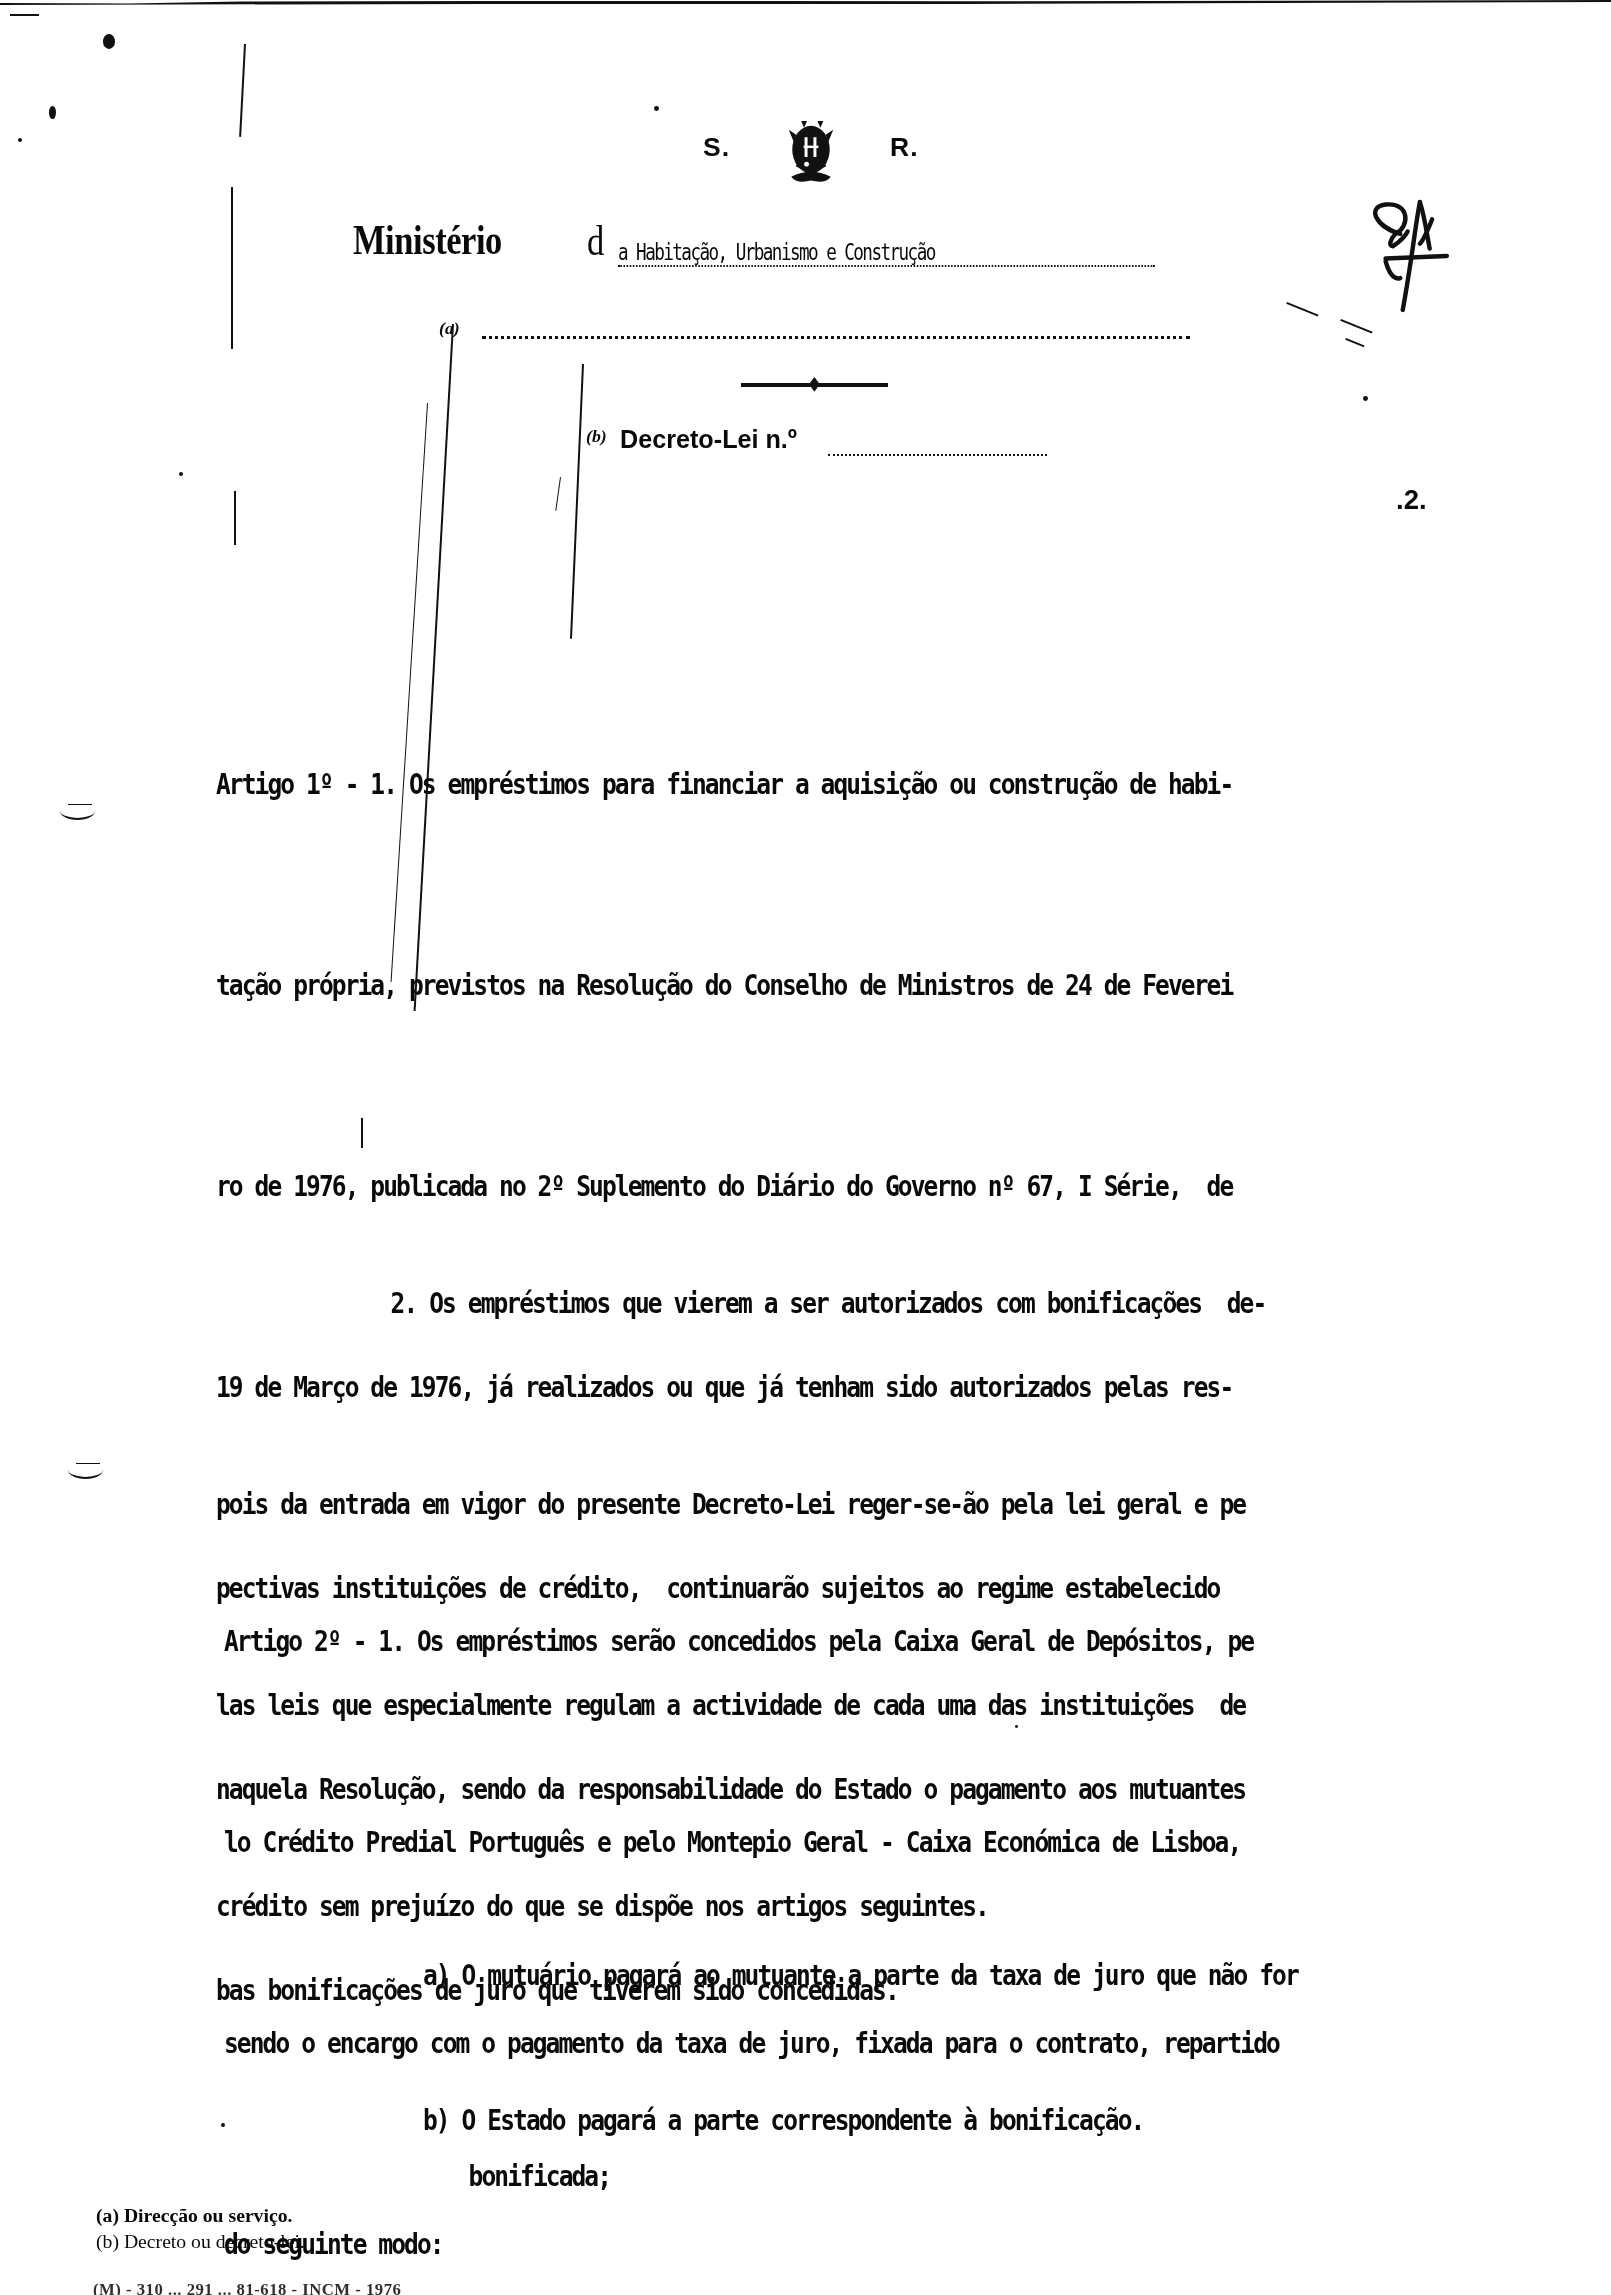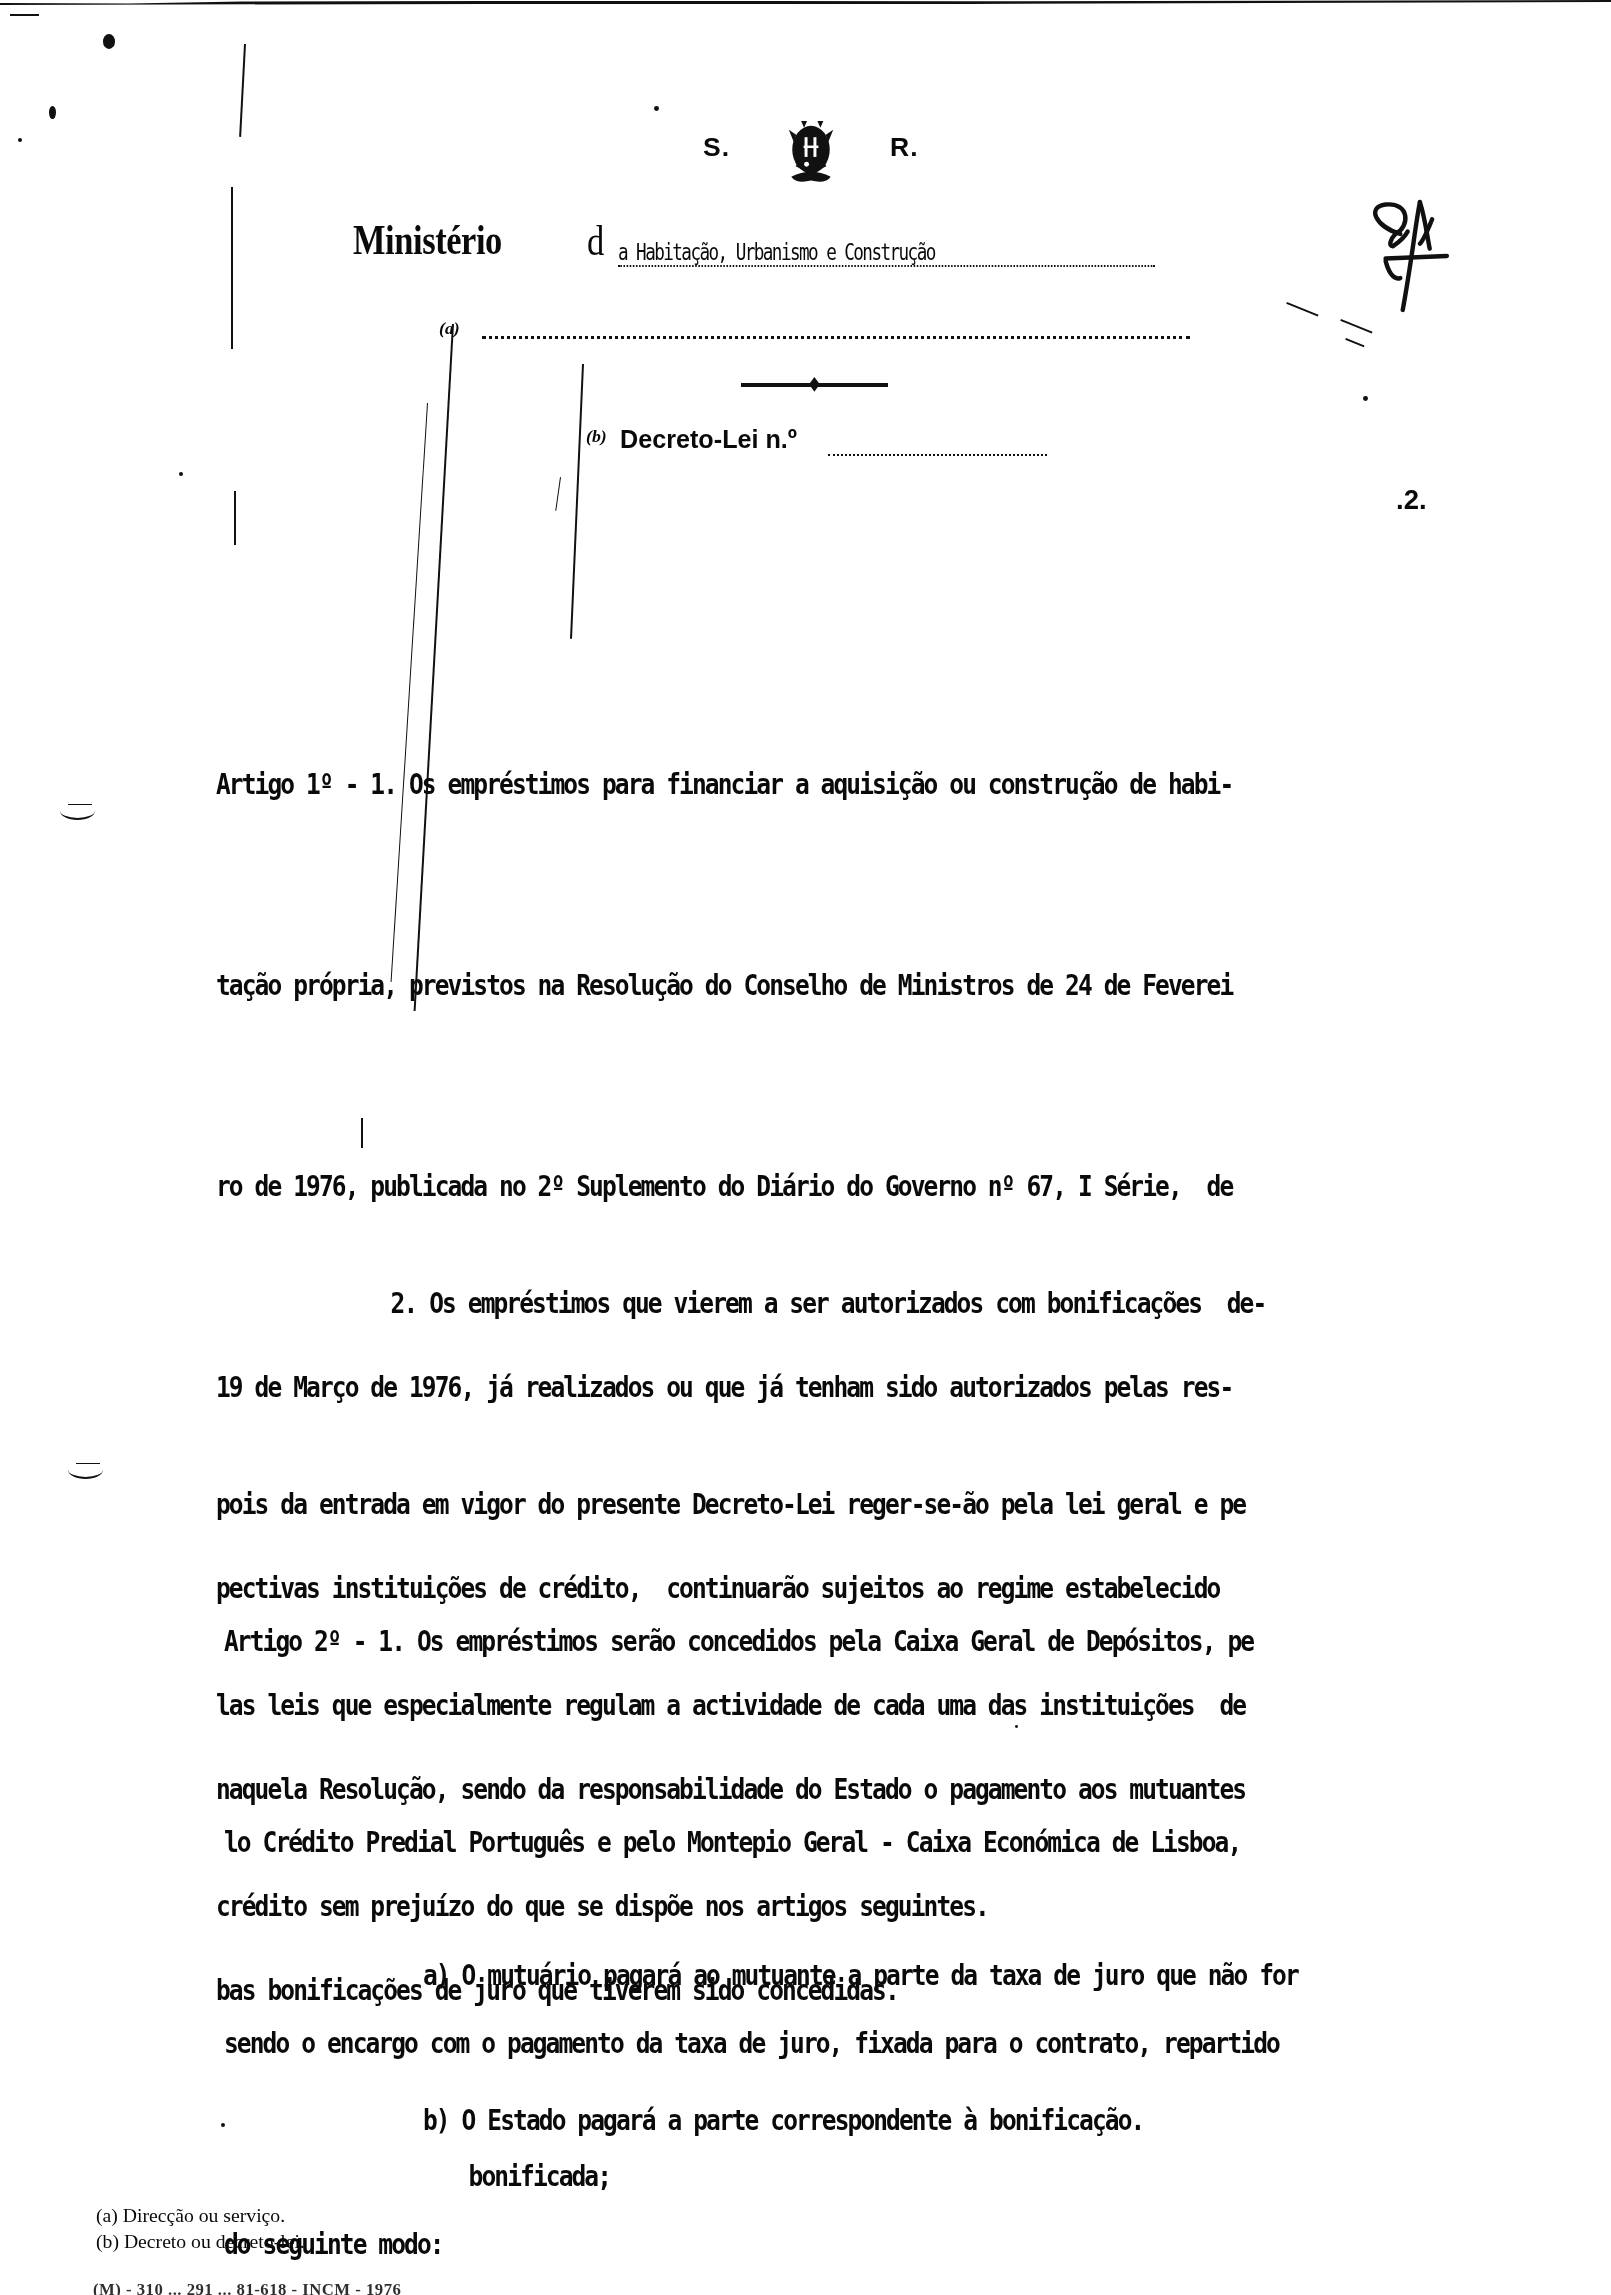--- a/index.html
+++ b/index.html
@@ -149,16 +149,16 @@
 
 <div class="para body-text" style="left:423px;top:1808px;">
   <span class="line">a) O mutuário pagará ao mutuante a parte da taxa de juro que não for</span>
   <span class="line" style="padding-left:53px;">bonificada;</span>
 </div>
 
 <div class="para body-text" style="left:423px;top:1953px;">
   <span class="line">b) O Estado pagará a parte correspondente à bonificação.</span>
 </div>
 
-<div class="abs footnote" style="left:96px;top:2206px;">(a) Direcção ou serviço.</div>
+<div class="abs footnote" style="left:96px;top:2206px;font-weight:bold;">(a) Direcção ou serviço.</div>
 <div class="abs footnote" style="left:96px;top:2226px;margin-top:6px;">(b) Decreto ou decreto-lei.</div>
 <div class="abs footnote-print">(M) - 310 ... 291 ... 81-618 - INCM - 1976</div>
 
 
 </body></html>

